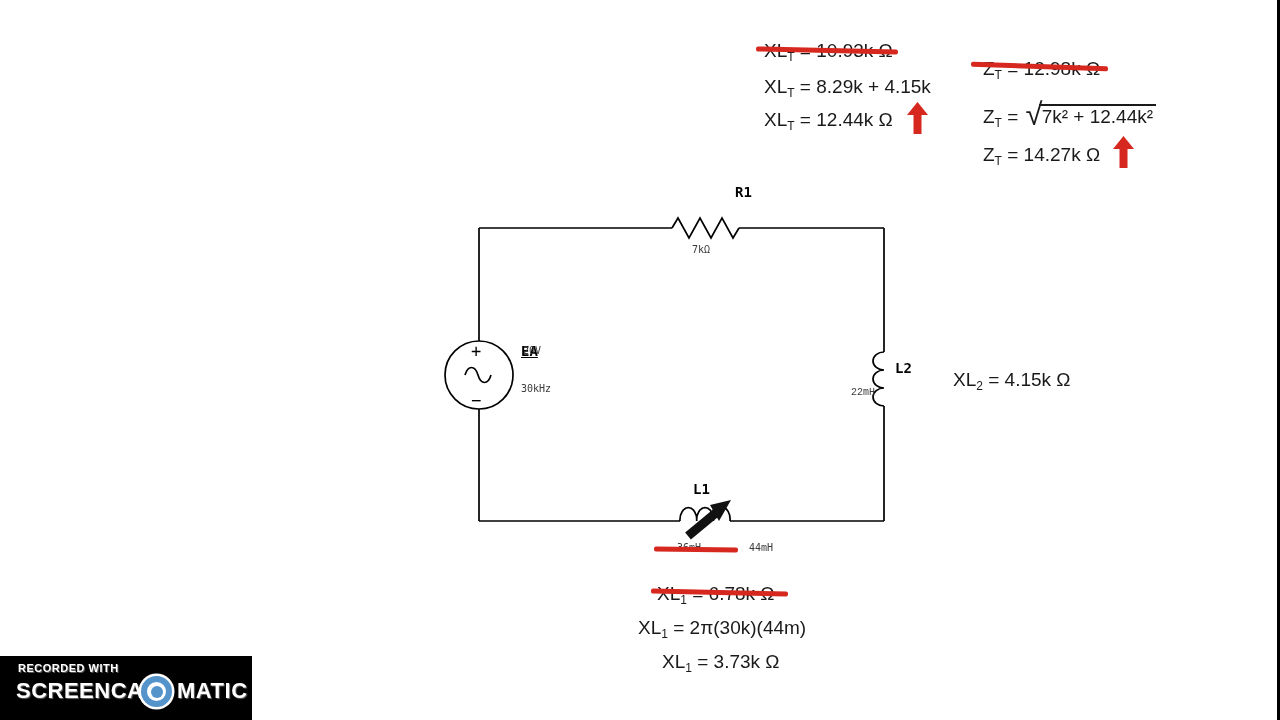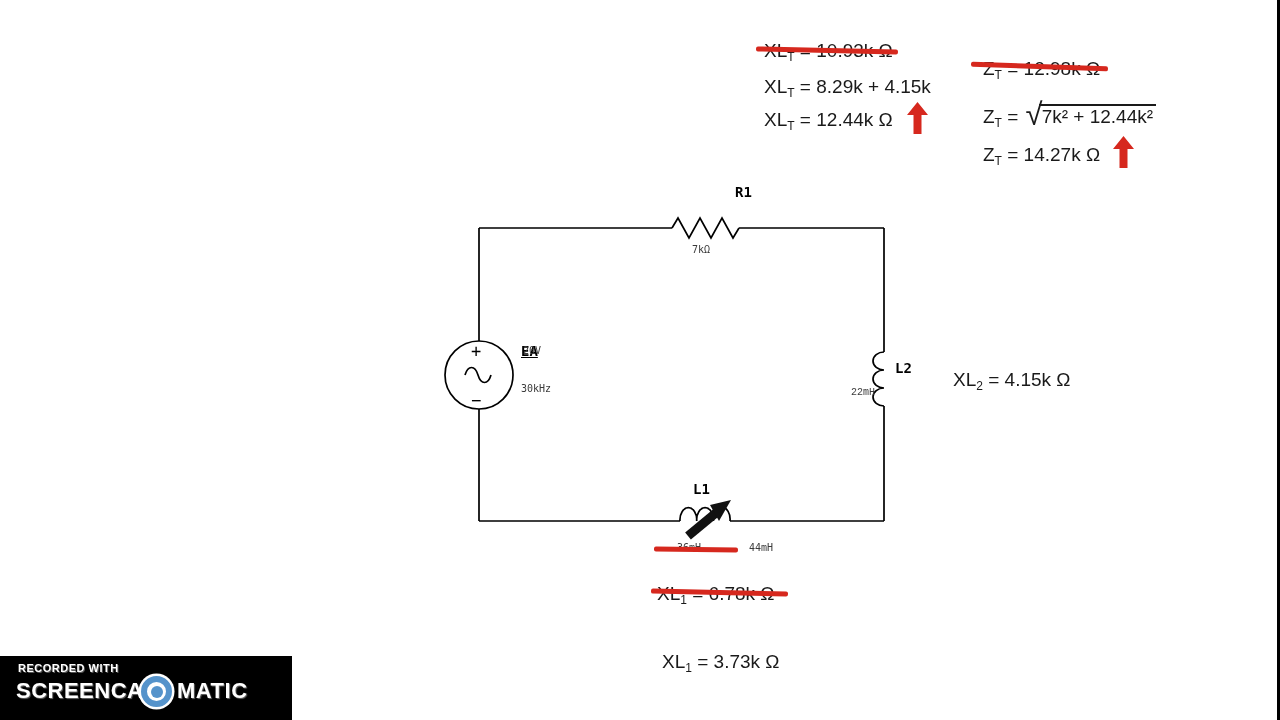--- a/index.html
+++ b/index.html
@@ -52,21 +52,21 @@
   }
   .clabel.bold { font-weight: bold; color: #000; font-size: 14px; }
   .clabel.underlined { text-decoration: underline; }
   .src-sign {
     position: absolute; font-family: "DejaVu Sans Mono", monospace;
     font-size: 17px; color: #000;
   }
   
   .watermark {
     position: absolute; left: 0; top: 656px;
-    width: 292px; height: 64px; background: #000;
+    width: 252px; height: 64px; background: #000;
     color: #fff;
   }
   .wm-line1 {
     position: absolute; left: 18px; top: 6px;
     font-size: 11px; font-weight: bold; letter-spacing: 0.5px;
     text-shadow: 1px 1px 0 #555;
   }
   .wm-brand-left {
     position: absolute; left: 16px; top: 22px;
     font-size: 22px; font-weight: bold; letter-spacing: 0.5px;
@@ -160,20 +160,23 @@
   <div class="abs eq" style="left:983px; top:104px;">
     <span>Z</span><sub>T</sub><span> = </span><span class="radical">√</span><span class="radicand">7k² + 12.44k²</span>
   </div>
   <div class="abs eq" style="left:983px; top:144px;">
     <span>Z</span><sub>T</sub><span> = 14.27k Ω</span>
   </div>
 
   <div class="abs eq" style="left:657px; top:583px;">
     <span>XL</span><sub>1</sub><span> = 6.78k Ω</span>
   </div>
+  <div class="abs eq" style="left:638px; top:617px;">
+    <span>XL</span><sub>1</sub><span> = 2π(30k)(44m)</span>
+  </div>
   <div class="abs eq" style="left:662px; top:651px;">
     <span>XL</span><sub>1</sub><span> = 3.73k Ω</span>
   </div>
 
   <div class="strike" style="left:756px; top:48px; width:142px; transform:rotate(1.3deg);"></div>
   <div class="strike" style="left:971px; top:64px; width:137px; transform:rotate(2deg);"></div>
   <div class="strike" style="left:654px; top:547px; width:84px; transform:rotate(0.6deg);"></div>
   <div class="strike" style="left:651px; top:590px; width:137px; transform:rotate(1.2deg);"></div>
 
   <svg class="red-arrow" style="left:906px; top:102px;" width="23" height="32" viewBox="0 0 23 32">

